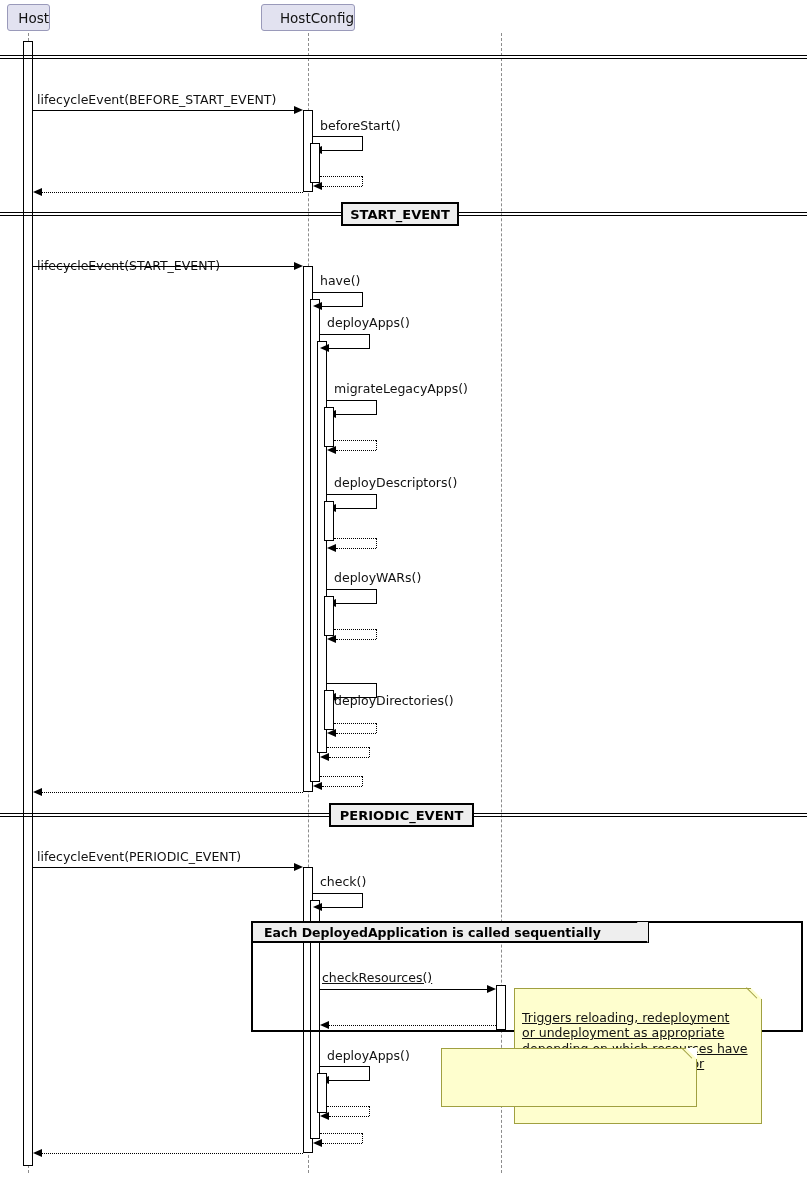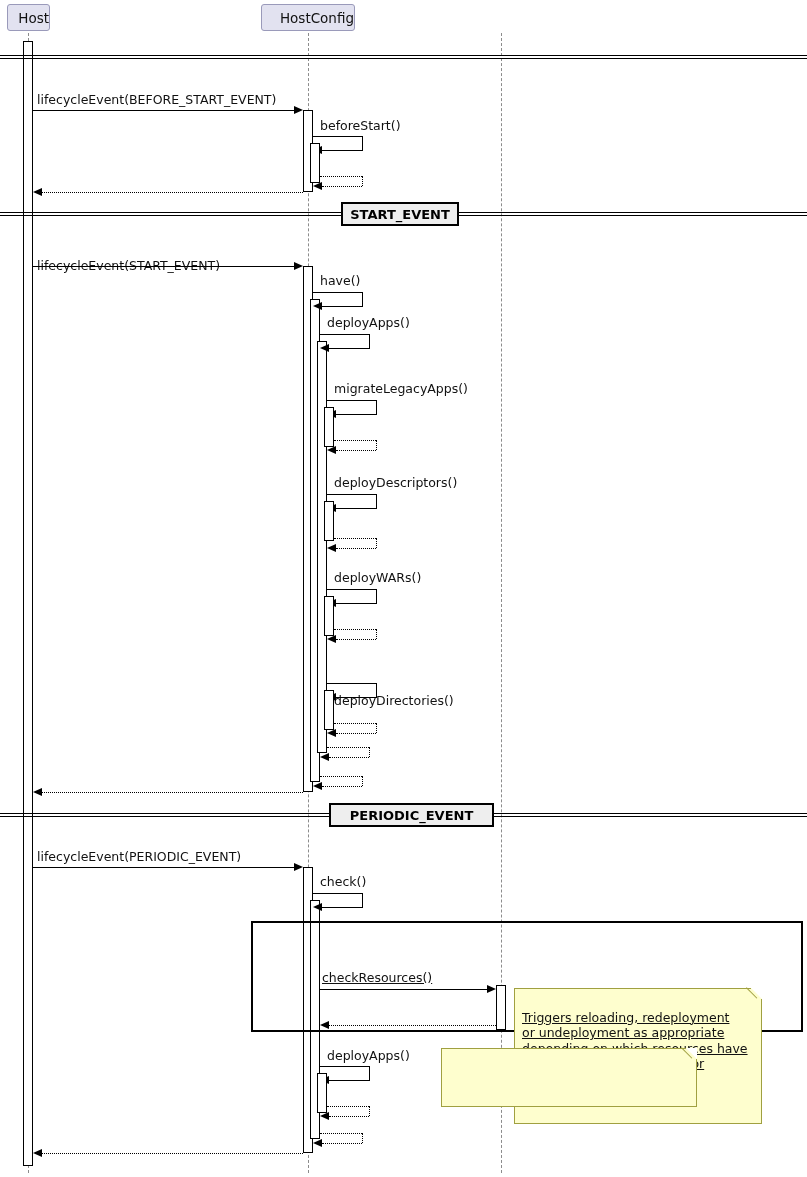--- a/index.html
+++ b/index.html
@@ -175,38 +175,42 @@
 
   <div class="msgline dotted" style="left:320px;top:776px;width:42px;"></div>
   <div class="vline dotted" style="left:362px;top:776px;height:10px;"></div>
   <div class="msgline dotted" style="left:322px;top:786px;width:40px;"></div>
   <div class="arrow left" style="left:313px;top:781.5px;"></div>
 
   <div class="msgline dotted" style="left:42px;top:792px;width:261px;"></div>
   <div class="arrow left" style="left:33px;top:787.5px;"></div>
 
   <div class="divrule" style="top:813px;"></div>
-  <div class="divbox" style="left:329px;top:803px;width:165px;justify-content:center;">
+  <div class="divbox" style="left:329px;top:803px;width:145px;justify-content:center;">
     <span>PERIODIC_EVENT</span>
   </div>
 
   <div class="msglabel" style="left:37px;top:851px;">lifecycleEvent(PERIODIC_EVENT)</div>
   <div class="msgline" style="left:33px;top:867px;width:268px;"></div>
   <div class="arrow right" style="left:294px;top:862.5px;"></div>
 
   <div class="act" style="left:303px;top:867px;height:286px;"></div>
   <div class="act" style="left:310px;top:900px;height:239px;"></div>
 
   <div class="msglabel" style="left:320px;top:876px;">check()</div>
   <div class="msgline" style="left:313px;top:893px;width:50px;"></div>
   <div class="vline" style="left:362px;top:893px;height:14px;"></div>
   <div class="msgline" style="left:322px;top:907px;width:41px;"></div>
   <div class="arrow left" style="left:313px;top:902.5px;"></div>
 
   <div class="groupframe" style="left:251px;top:921px;width:552px;height:111px;"></div>
+  <div class="grouptab" style="left:253px;top:923px;width:396px;">
+    <span>Each DeployedApplication is called sequentially</span>
+    <span class="clip"></span>
+  </div>
 
   <div class="msglabel" style="left:322px;top:972px;text-decoration:underline;">checkResources()</div>
   <div class="msgline" style="left:320px;top:989px;width:167px;"></div>
   <div class="arrow right" style="left:487px;top:984.5px;"></div>
   <div class="act" style="left:496px;top:985px;height:45px;"></div>
 
   <div class="msgline dotted" style="left:329px;top:1025px;width:167px;"></div>
   <div class="arrow left" style="left:320px;top:1020.5px;"></div>
 
   <div class="note" style="left:514px;top:988px;width:248px;text-decoration:underline;">

